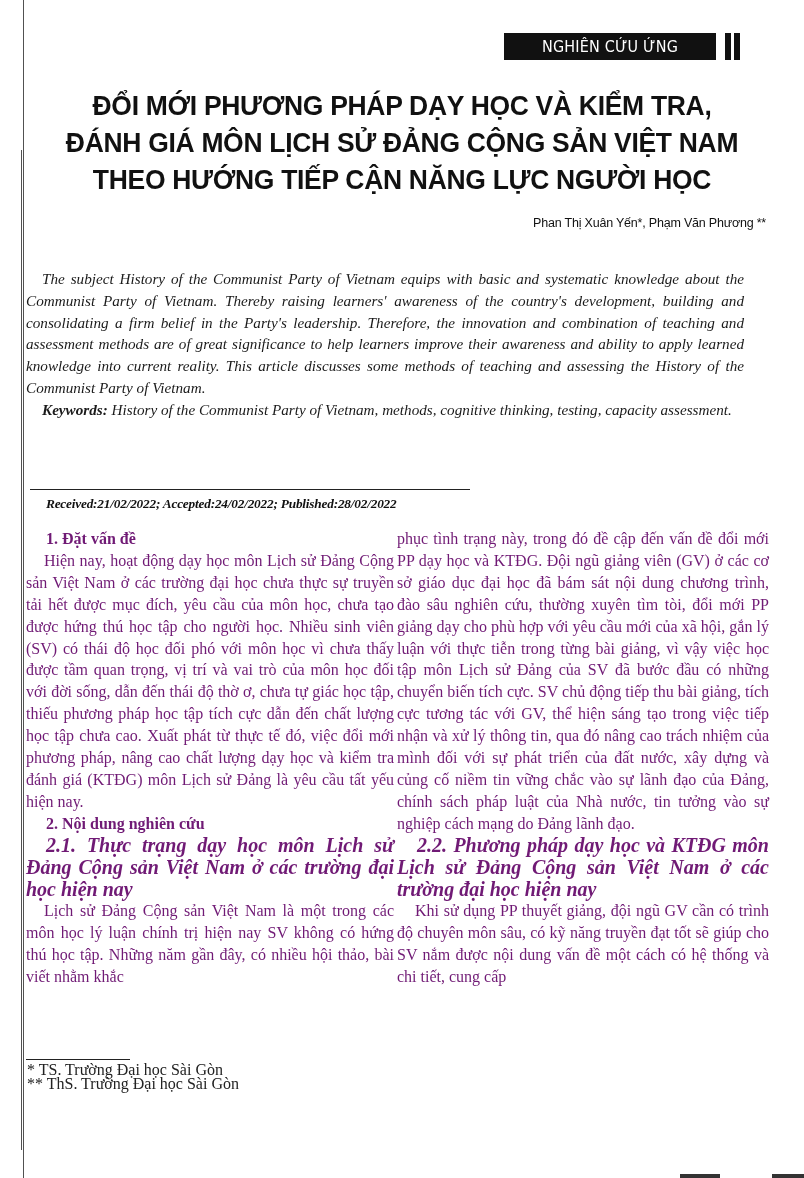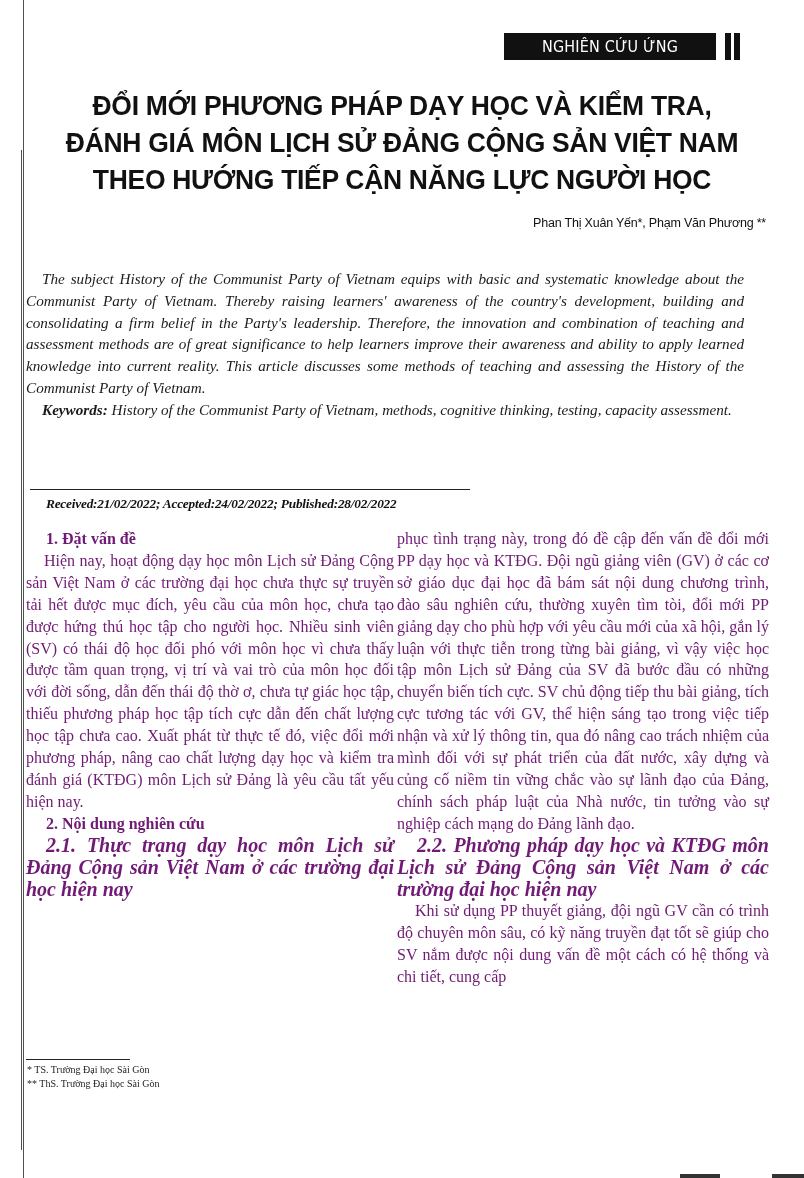--- a/index.html
+++ b/index.html
@@ -43,21 +43,21 @@
   .col.left { left: 26px; }
   .col.right { left: 397px; width: 372px; }
   .col p { margin: 0; }
   .col .indent { text-indent: 18px; }
   .col h3 { margin: 0; font-size: 16px; font-weight: 700; padding-left: 20px; }
   .col h4 { margin: 0; font-size: 20px; font-weight: 700; font-style: italic; text-indent: 20px; }
   .col h5 { margin: 0; font-size: 16px; font-weight: 400; font-style: italic; padding-left: 42px; }
 
   .fn-rule { position: absolute; top: 1059px; left: 26px; width: 104px; height: 1px; background: #222; }
   .footnotes { position: absolute; top: 1063px; left: 27px; font-family: "Liberation Serif", serif;
-    font-size: 10px; line-height: 14px; color: #222; }
+    font-size: 16px; line-height: 14px; color: #222; }
 
   
   .footer { position: absolute; top: 1118px; left: 358px; font-family: "DejaVu Sans Condensed", "DejaVu Sans", sans-serif;
     font-weight: 700; font-size: 14px; letter-spacing: -.3px; white-space: nowrap; }
   .footer .pgnum { font-family: "Liberation Serif", serif; font-weight: 400; font-size: 20px; vertical-align: -1px; margin-left: 2px; }
   .bottom-marks { position: absolute; top: 1174px; height: 4px; background: #333; }
 </style>
 </head>
 <body>
 
@@ -82,20 +82,21 @@
     <p><span class="kw-label">Keywords:</span><span> History of the Communist Party of Vietnam, methods, cognitive thinking, testing, capacity assessment.</span></p>
   </div>
   <div class="hr-abs"></div>
   <div class="dates">Received:21/02/2022; Accepted:24/02/2022;  Published:28/02/2022</div>
 
   <div class="col left">
     <h3>1. Đặt vấn đề</h3>
     <p class="indent">Hiện nay, hoạt động dạy học môn Lịch sử Đảng Cộng sản Việt Nam ở các trường đại học chưa thực sự truyền tải hết được mục đích, yêu cầu của môn học, chưa tạo được hứng thú học tập cho người học. Nhiều sinh viên (SV) có thái độ học đối phó với môn học vì chưa thấy được tầm quan trọng, vị trí và vai trò của môn học đối với đời sống, dẫn đến thái độ thờ ơ, chưa tự giác học tập, thiếu phương pháp học tập tích cực dẫn đến chất lượng học tập chưa cao. Xuất phát từ thực tế đó, việc đổi mới phương pháp, nâng cao chất lượng dạy học và kiểm tra đánh giá (KTĐG) môn Lịch sử Đảng là yêu cầu tất yếu hiện nay.</p>
     <h3>2. Nội dung nghiên cứu</h3>
     <h4>2.1. Thực trạng dạy học môn Lịch sử Đảng Cộng sản Việt Nam ở các trường đại học hiện nay</h4>
+    <p class="indent">Lịch sử Đảng Cộng sản Việt Nam là một trong các môn học lý luận chính trị hiện nay SV không có hứng thú học tập. Những năm gần đây, có nhiều hội thảo, bài viết nhằm khắc</p>
   </div>
 
   <div class="col right">
     <p>phục tình trạng này, trong đó đề cập đến vấn đề đổi mới PP dạy học và KTĐG. Đội ngũ giảng viên (GV) ở các cơ sở giáo dục đại học đã bám sát nội dung chương trình, đào sâu nghiên cứu, thường xuyên tìm tòi, đổi mới PP giảng dạy cho phù hợp với yêu cầu mới của xã hội, gắn lý luận với thực tiễn trong từng bài giảng, vì vậy việc học tập môn Lịch sử Đảng của SV đã bước đầu có những chuyển biến tích cực. SV chủ động tiếp thu bài giảng, tích cực tương tác với GV, thể hiện sáng tạo trong việc tiếp nhận và xử lý thông tin, qua đó nâng cao trách nhiệm của mình đối với sự phát triển của đất nước, xây dựng và củng cố niềm tin vững chắc vào sự lãnh đạo của Đảng, chính sách pháp luật của Nhà nước, tin tưởng vào sự nghiệp cách mạng do Đảng lãnh đạo.</p>
     <h4>2.2. Phương pháp dạy học và KTĐG môn Lịch sử Đảng Cộng sản Việt Nam ở các trường đại học hiện nay</h4>
     <p class="indent">Khi sử dụng PP thuyết giảng, đội ngũ GV cần có trình độ chuyên môn sâu, có kỹ năng truyền đạt tốt sẽ giúp cho SV nắm được nội dung vấn đề một cách có hệ thống và chi tiết, cung cấp</p>
   </div>
 
   <div class="fn-rule"></div>
   <div class="footnotes">

